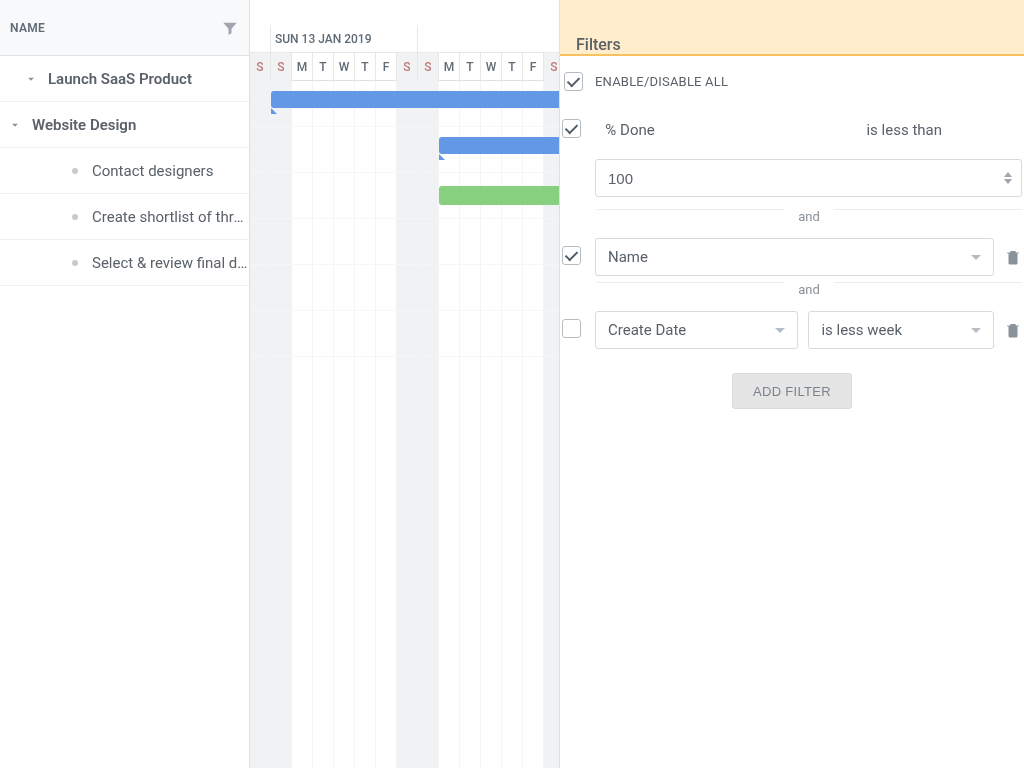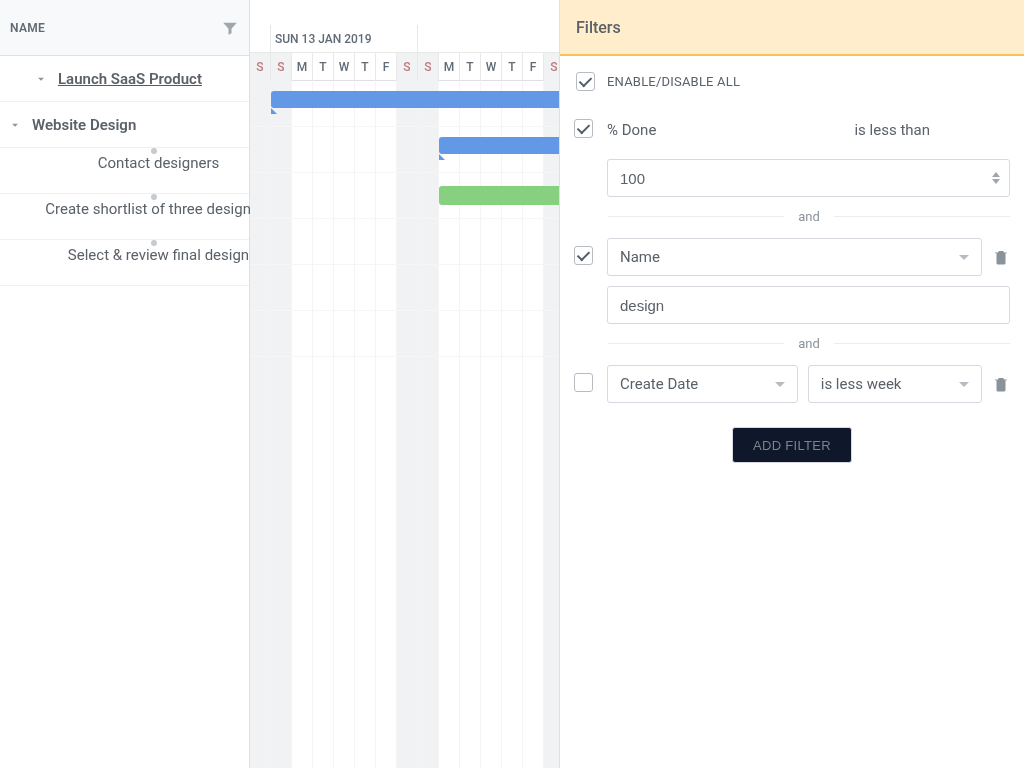--- a/index.html
+++ b/index.html
@@ -3,23 +3,23 @@
 <meta charset="utf-8">
 <style>
 * { box-sizing: border-box; margin: 0; padding: 0; }
 body { font-family: -apple-system, "Segoe UI", Roboto, sans-serif; font-size: 14px; color: #4f5b66; width: 1024px; height: 768px; overflow: hidden; display: flex; }
 .left-panel { width: 250px; flex-shrink: 0; border-right: 1px solid #e0e0e0; display: flex; flex-direction: column; }
 .name-header { height: 56px; background: #f8f9fa; border-bottom: 1px solid #e0e0e0; display: flex; align-items: center; justify-content: space-between; padding: 0 10px; }
 .name-header-label { font-weight: 600; font-size: 12px; color: #606b76; letter-spacing: 0.3px; }
 .filter-icon { width: 18px; height: 18px; fill: #a0a6ad; cursor: pointer; }
 .tree { flex: 1; }
 .tree-row { height: 46px; display: flex; align-items: center; border-bottom: 1px solid #f0f0f0; padding-left: 8px; cursor: pointer; }
-.tree-row.level-0 { padding-left: 34px; text-decoration: underline; }
+.tree-row.level-0 { padding-left: 24px; }
 .tree-row.level-1 { }
-.tree-row.level-2 { padding-left: 68px; flex-direction: column; }
+.tree-row.level-2 { padding-left: 68px; }
 .expand-icon { width: 14px; height: 14px; fill: #8a929a; margin-right: 10px; flex-shrink: 0; }
 .leaf-dot { width: 6px; height: 6px; border-radius: 50%; background: #c6cbd0; margin: 0 14px 0 4px; flex-shrink: 0; }
 .tree-label { font-size: 15px; color: #5a6169; white-space: nowrap; overflow: hidden; text-overflow: ellipsis;}
 .tree-label.bold { font-weight: 600; }
 .timeline-panel { width: 310px; flex-shrink: 0; border-right: 1px solid #e0e0e0; overflow: hidden; }
 .timeline-header { height: 56px; border-bottom: 1px solid #e0e0e0; }
 .week-row { height: 28px; display: flex; border-bottom: 1px solid #e8e8e8; margin-top: 25px; }
 .week-cell { font-size: 12px; color: #606b76; font-weight: 500; display: flex; align-items: center; padding-left: 4px; border-right: 1px solid #e8e8e8; }
 .day-row { height: 28px; display: flex; }
 .day-cell { width: 21px; flex-shrink: 0; display: flex; align-items: center; justify-content: center; font-size: 12px; color: #606b76; font-weight: 500; border-right: 1px solid #e8e8e8; }
@@ -29,51 +29,51 @@
 .grid-col { width: 21px; flex-shrink: 0; border-right: 1px solid #f4f4f4; height: 768px; }
 .grid-col.weekend { background: #f1f2f4; }
 .gantt-rows { position: relative; }
 .gantt-row { height: 46px; border-bottom: 1px solid #f6f6f6; position: relative; }
 .bar { position: absolute; top: 13px; height: 19px; border-radius: 3px; }
 .bar.summary { top: 10px; height: 17px; }
 .bar.summary::after { content: ""; position: absolute; left: 0; bottom: -6px; border-left: 6px solid var(--c); border-top: 6px solid transparent;}
 .bar.blue { background: #6398e6; --c: #6398e6; }
 .bar.green { background: #87d07f; }
 .right-panel { flex: 1; display: flex; flex-direction: column; }
-.filters-header { height: 56px; background: #ffedcb; border-bottom: 2px solid #f5c25d; display: flex; align-items: center; padding: 0 16px; font-size: 16px; font-weight: 500; color: #5a6169; }
-.filters-body { padding: 16px 14px; overflow-y: auto; flex: 1; }
+.filters-header { height: 56px; background: #ffedcb; border-bottom: 2px solid #f5c25d; display: flex; align-items: flex-end; padding: 0 16px; font-size: 16px; font-weight: 500; color: #5a6169; }
+.filters-body { padding: 16px 2px; overflow-y: auto; flex: 1; }
 .check { width: 19px; height: 19px; border: 1px solid #b5bcc4; border-radius: 3px; display: inline-flex; align-items: center; justify-content: center; cursor: pointer; flex-shrink: 0; background: #fff; }
 .check.checked::after { content: ""; width: 5px; height: 10px; border: solid #4f5b66; border-width: 0 2px 2px 0; transform: rotate(45deg) translate(-1px,-1px); }
 .enable-row { display: flex; align-items: center; gap: 12px; margin-bottom: 20px; margin-left: 2px; }
 .enable-label { font-size: 13px; color: #5a6169; letter-spacing: 0.2px; }
 .filter-group { display: flex; gap: 14px; margin-bottom: 6px; }
 .filter-checkbox-col { width: 19px; padding-top: 8px; flex-shrink: 0; }
 .filter-fields { flex: 1; }
-.filter-line1 { display: flex; align-items: center; gap: 23px; height: 38px; margin-bottom: 10px; }
+.filter-line1 { display: flex; align-items: center; gap: 23px; height: 38px; margin-bottom: 10px; text-align: center; }
 .prop-label { font-size: 15px; color: #5a6169; min-width: 70px; }
 .op-label { font-size: 15px; color: #5a6169; margin-left: auto; margin-right: 80px; }
 .input-row { display: flex; gap: 10px; align-items: center; margin-bottom: 6px; }
 .text-input, .num-input { height: 38px; border: 1px solid #d6dae0; border-radius: 3px; padding: 0 12px; font-size: 15px; color: #5a6169; width: 100%; outline: none; }
 .num-spinner { position: relative; flex: 1; }
 .spin-btns { position: absolute; right: 6px; top: 4px; bottom: 4px; width: 16px; display: flex; flex-direction: column; justify-content: center; gap: 2px;}
 .spin-btn { width: 0; height: 0; border-left: 4px solid transparent; border-right: 4px solid transparent; cursor: pointer; margin: 0 auto;}
 .spin-up { border-bottom: 5px solid #a0a6ad; }
 .spin-down { border-top: 5px solid #a0a6ad; }
 .select-box { height: 38px; border: 1px solid #d6dae0; border-radius: 3px; padding: 0 12px; font-size: 15px; color: #5a6169; display: flex; align-items: center; justify-content: space-between; cursor: pointer; background: #fff; }
 .caret-down { width: 0; height: 0; border-left: 5px solid transparent; border-right: 5px solid transparent; border-top: 5px solid #b5bcc4; }
 .select-row { display: flex; gap: 10px; align-items: center; }
 .select-row .select-box { flex: 1; }
 .select-row .select-box.op { flex: 0.9; }
 .trash-icon { width: 18px; height: 18px; fill: #8a929a; cursor: pointer; flex-shrink: 0; }
-.and-sep { display: flex; align-items: center; margin: 4px 0 14px 34px; }
+.and-sep { display: flex; align-items: flex-start; margin: 4px 0 14px 34px; }
 .and-sep .line { flex: 1; height: 1px; background: #ededed; }
 .and-sep .txt { font-size: 13px; color: #8a929a; padding: 0 14px; }
 .cs-row { display: flex; align-items: center; gap: 12px; margin-left: 0; margin-top: 10px;}
 .add-filter-row { display: flex; justify-content: center; margin-top: 24px; }
-.add-filter-btn { height: 36px; border: 1px solid #d6dae0; background: #0f172a; border-radius: 3px; padding: 0 20px; font-size: 13px; color: #7a838c; cursor: pointer; letter-spacing: 0.3px; }
+.add-filter-btn { height: 36px; border: 1px solid #d6dae0; background: #e5e5e5; border-radius: 3px; padding: 0 20px; font-size: 13px; color: #7a838c; cursor: pointer; letter-spacing: 0.3px; }
 </style>
 </head>
 <body>
 
 <div class="left-panel">
   <div class="name-header">
     <span class="name-header-label">NAME</span>
     <svg class="filter-icon" viewBox="0 0 24 24">
         <path d="M3 5h18l-7 8v6l-4 2v-8z"></path>
       </svg>
@@ -199,23 +199,20 @@
         <div class="filter-fields">
       <div class="select-row">
         <div class="select-box">
               <span>Name</span>
               <span class="caret-down"></span>
             </div>
         <svg class="trash-icon" viewBox="0 0 24 24">
               <path d="M6 7h12v13a2 2 0 01-2 2H8a2 2 0 01-2-2V7zm3-3h6l1 2H8l1-2zM4 6h16v1H4z"></path>
             </svg>
       </div>
-      <div class="input-row" style="margin-top:10px;">
-            <input class="text-input" value="design" style="">
-          </div>
     </div>
       </div>
       <div class="and-sep">
         <div class="line"></div>
         <span class="txt">and</span>
         <div class="line"></div>
       </div>
       <div class="filter-group">
         <div class="filter-checkbox-col"><span class="check "></span></div>
         <div class="filter-fields">

